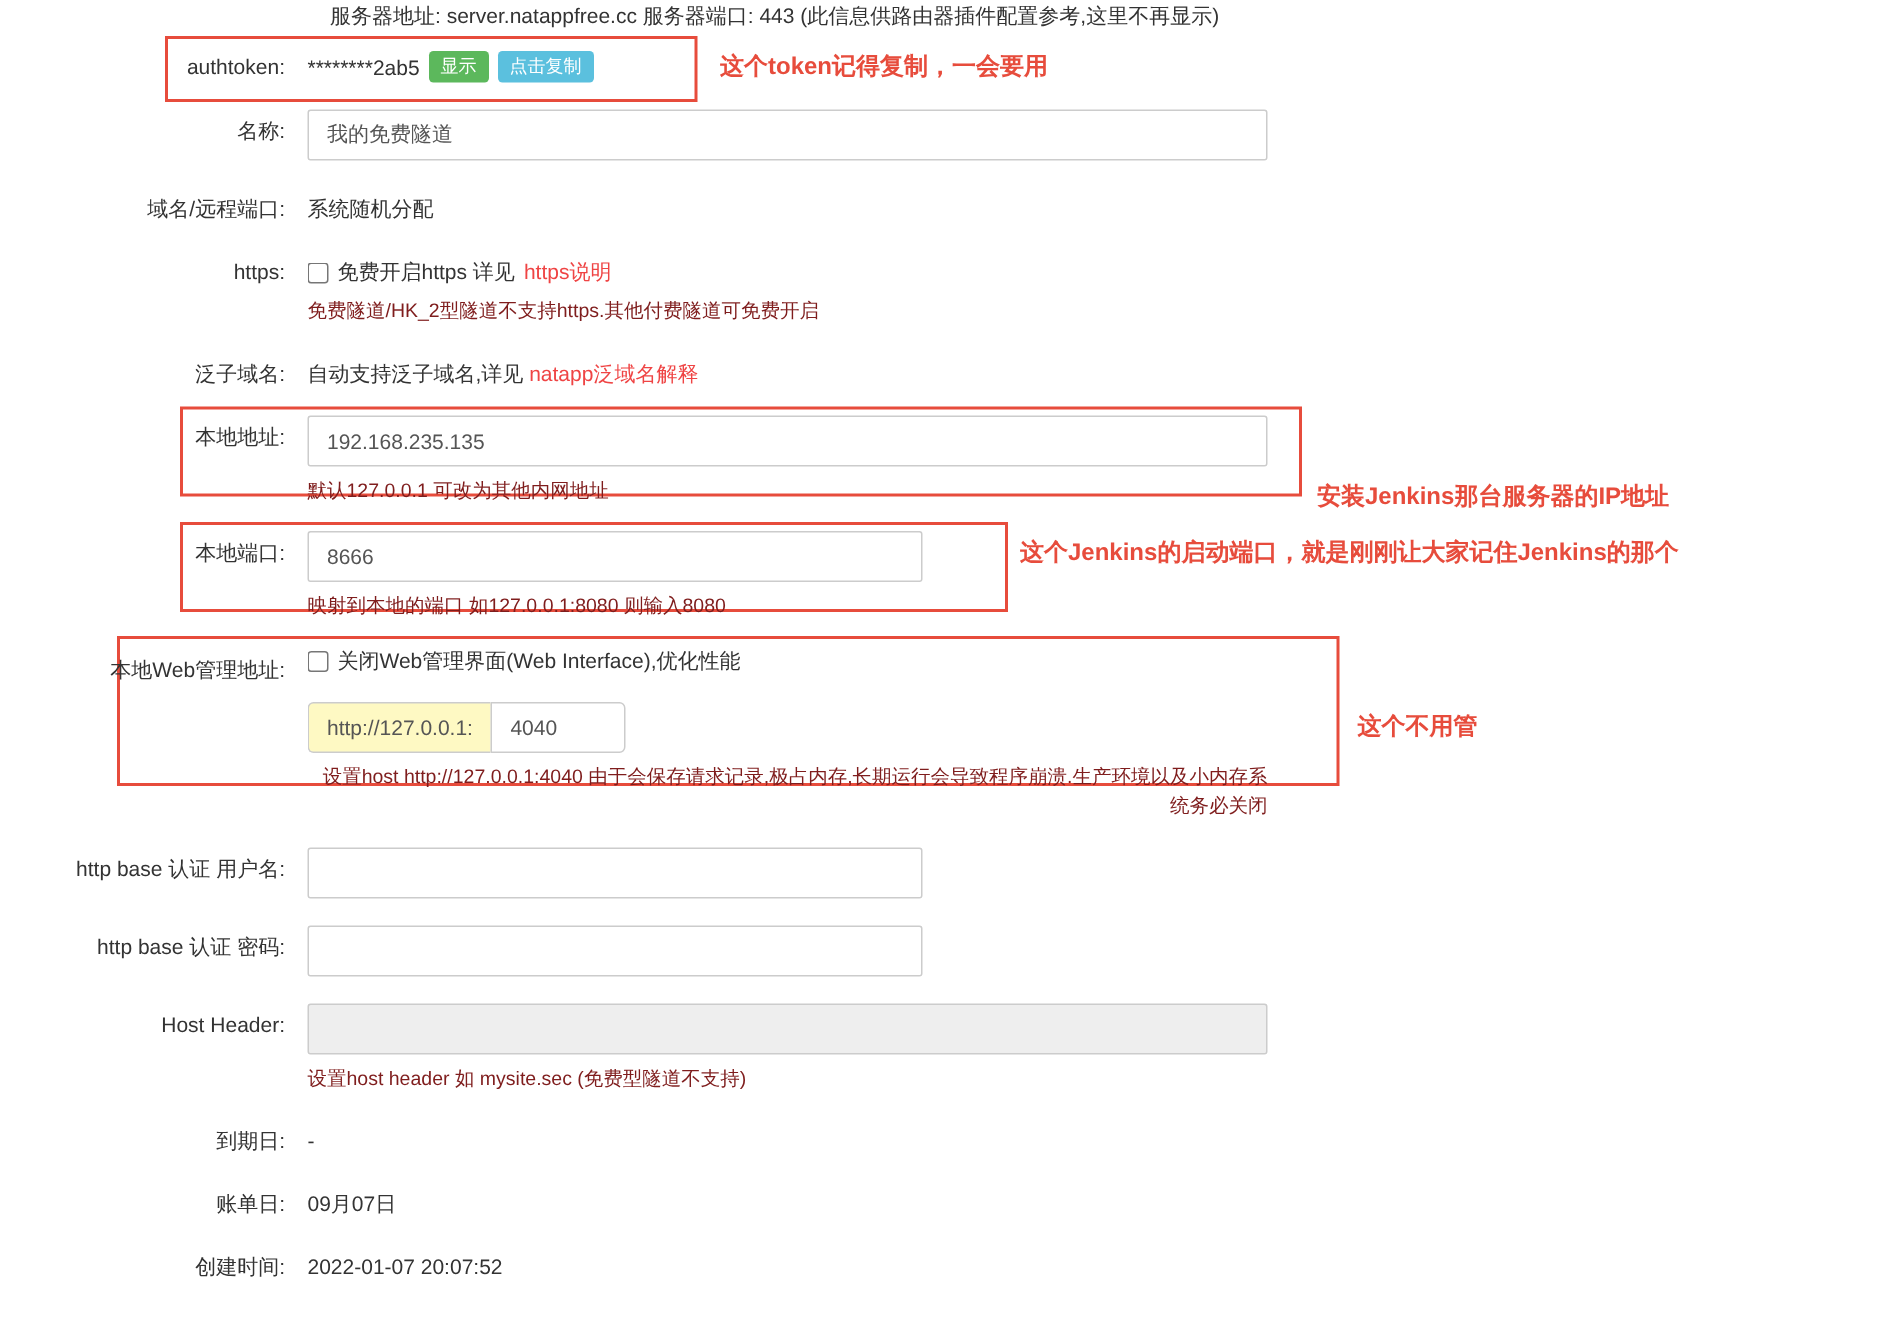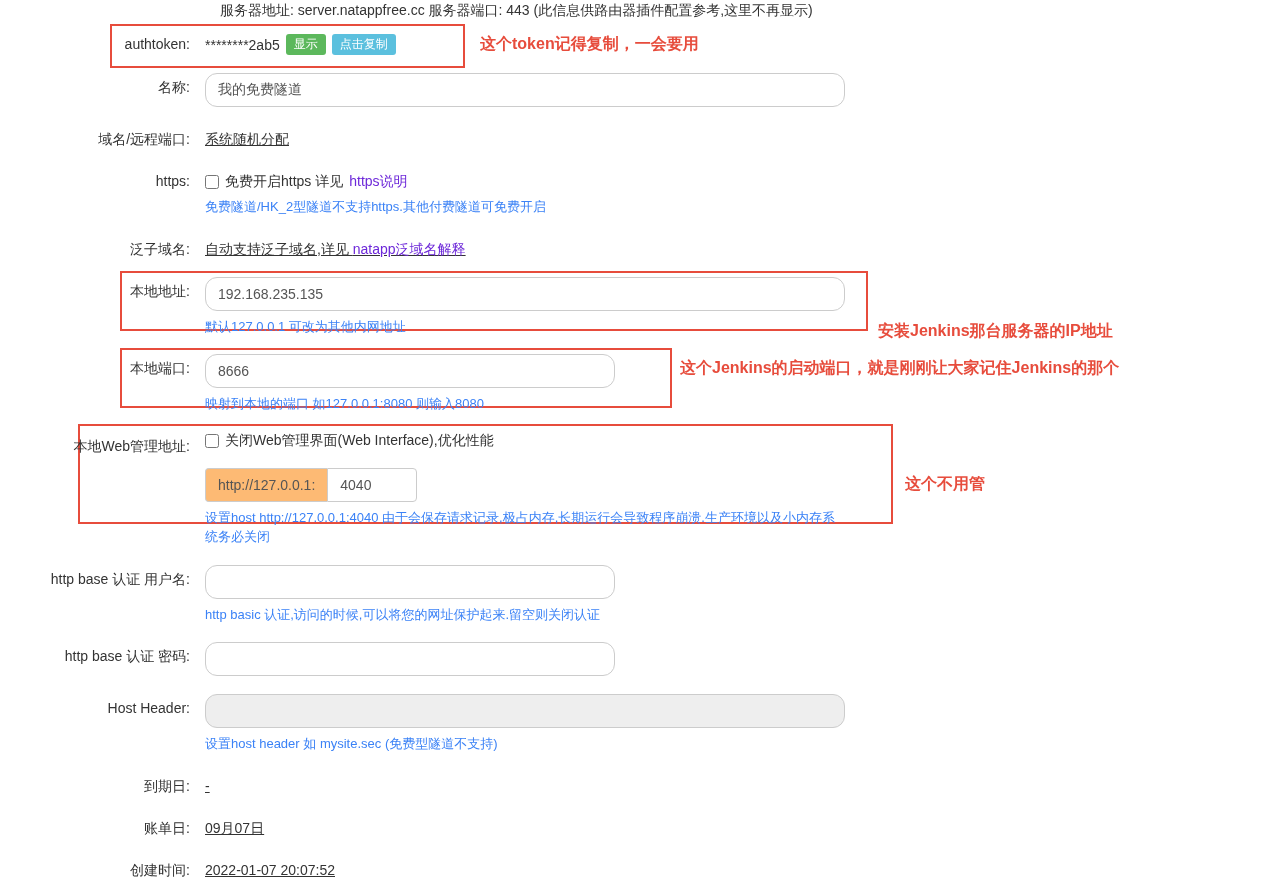--- a/index.html
+++ b/index.html
@@ -33,39 +33,39 @@
     .value-inline {
       display: flex;
       align-items: center;
       gap: 6px;
       padding-top: 4px;
     }
     .input {
       width: 640px;
       height: 34px;
       border: 1px solid #ccc;
-      border-radius: 12px;
+      border-radius: 2px;
       padding: 6px 12px;
       font-size: 14px;
       color: #555;
     }
     .input-short { width: 410px; }
     .input-disabled { background: #eee; color: #555; }
     .helper {
       font-size: 13px;
-      color: #3b82f6;
+      color: #7f1d1d;
       margin-top: 6px;
       line-height: 1.5;
+      text-align: right;
     }
     .static-text {
       padding-top: 6px;
       color: #333;
-      text-decoration: underline;
-    }
-    .link { color: #6d28d9; text-decoration: none; cursor: pointer; }
+    }
+    .link { color: #ef4444; text-decoration: none; cursor: pointer; }
     .btn {
       display: inline-block;
       padding: 2px 8px;
       border-radius: 3px;
       font-size: 12px;
       color: #fff;
       cursor: pointer;
       border: none;
     }
     .btn-green { background: #5cb85c; }
@@ -77,21 +77,21 @@
       padding-top: 6px;
     }
     .checkbox-row input[type="checkbox"] {
       width: 14px; height: 14px;
     }
     .addon-group {
       display: flex;
       align-items: stretch;
     }
     .addon {
-      background: #fdba74;
+      background: #fef9c3;
       border: 1px solid #ccc;
       border-right: none;
       border-radius: 4px 0 0 4px;
       padding: 6px 12px;
       color: #555;
       font-size: 14px;
       display: flex;
       align-items: center;
     }
     .addon + .input {
@@ -217,21 +217,20 @@
       <div class="helper">设置host http://127.0.0.1:4040 由于会保存请求记录,极占内存,长期运行会导致程序崩溃.生产环境以及小内存系统务必关闭</div>
     </div>
     <div class="annotation" style="left:885px; top:42px;">这个不用管</div>
   </div>
 </div>
 
 <div class="form-row">
   <div class="label">http base 认证 用户名:</div>
   <div class="value-area">
     <input class="input input-short" type="text" value="" style="">
-    <div class="helper">http basic 认证,访问的时候,可以将您的网址保护起来.留空则关闭认证</div>
   </div>
 </div>
 
 <div class="form-row">
   <div class="label">http base 认证  密码:</div>
   <div class="value-area">
     <input class="input input-short" type="text" value="" style="">
   </div>
 </div>
 

